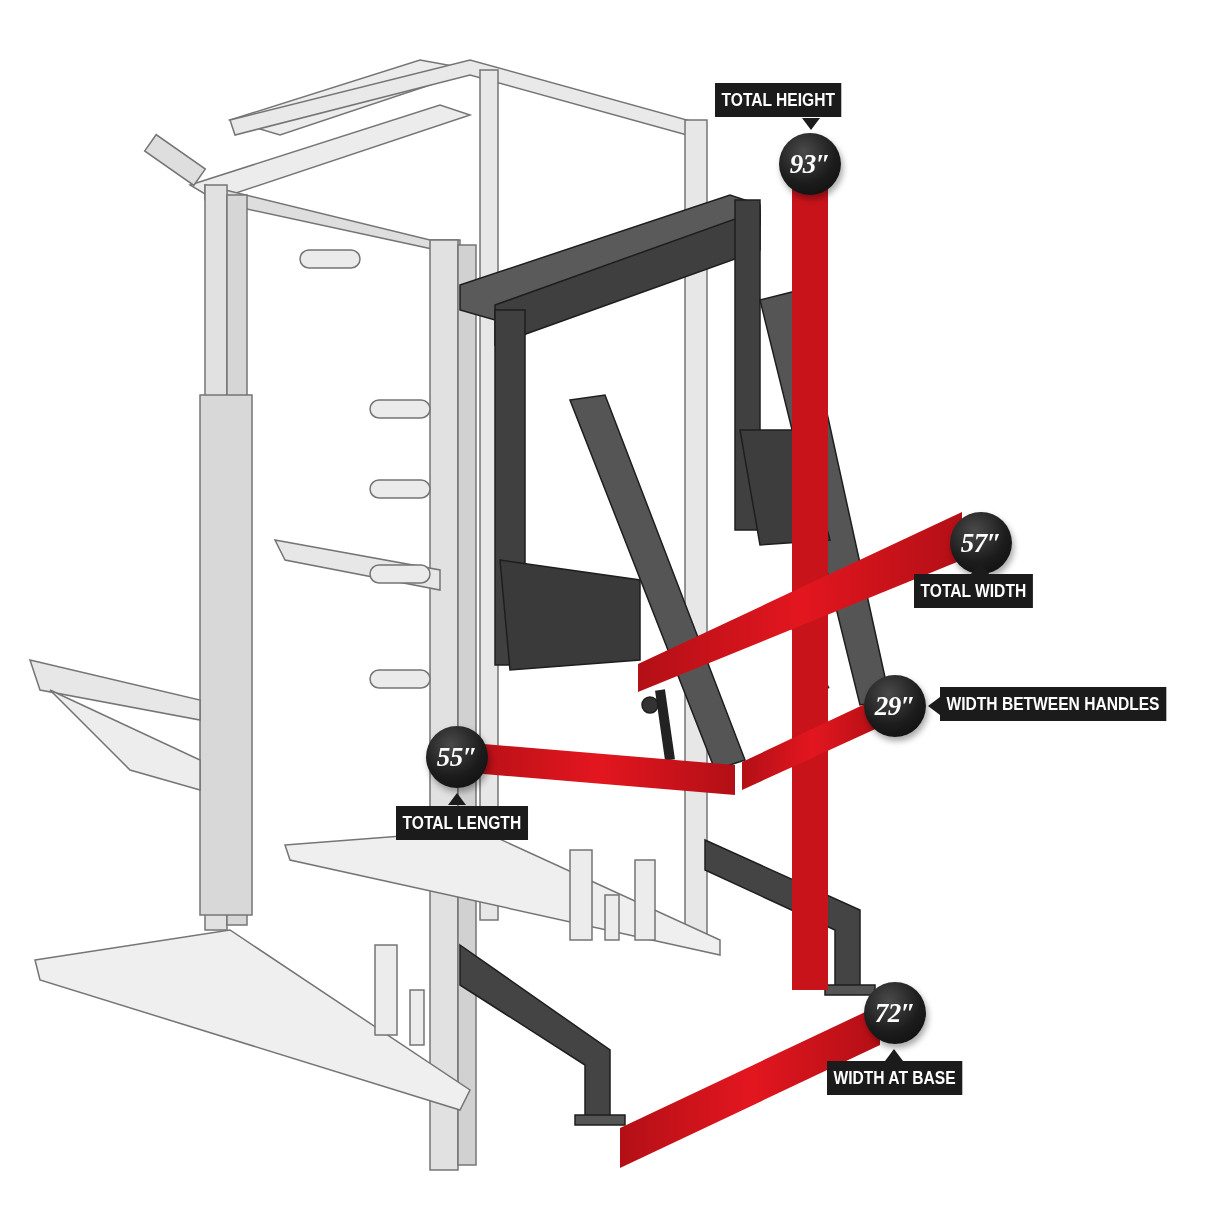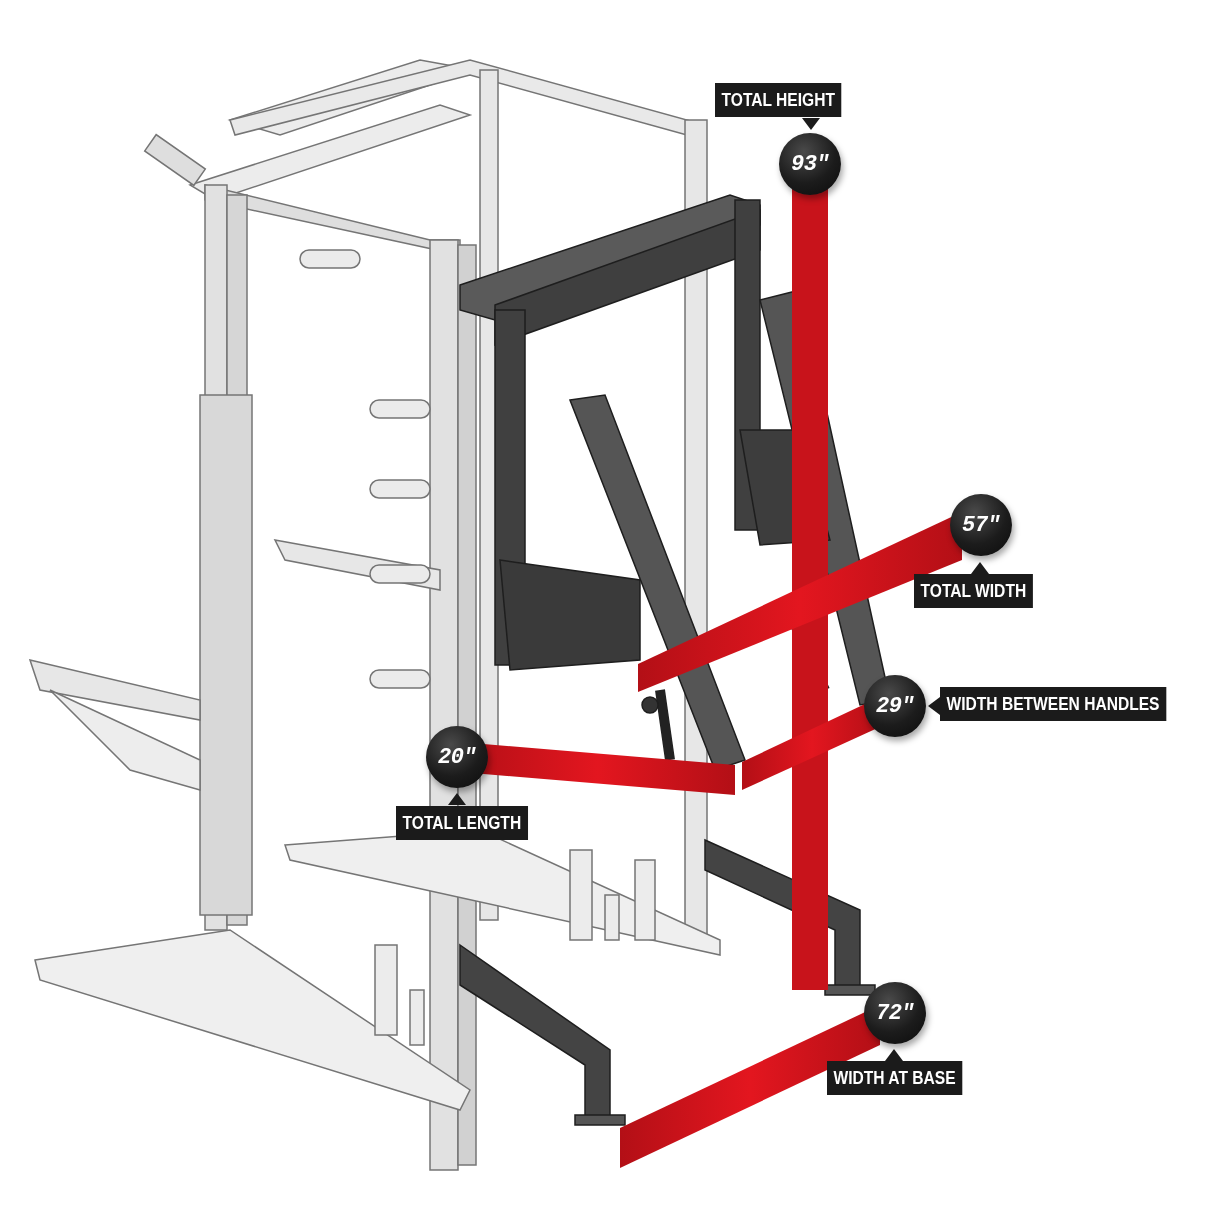--- a/index.html
+++ b/index.html
@@ -1,22 +1,22 @@
 <!DOCTYPE html>
 <html><head>
 <meta charset="utf-8">
 <style>
   html,body{margin:0;padding:0;background:#ffffff;}
   #stage{position:relative;width:1214px;height:1214px;overflow:hidden;background:#fff;font-family:"Liberation Sans",sans-serif;}
   svg{position:absolute;left:0;top:0;}
   .badge{position:absolute;width:62px;height:62px;border-radius:50%;
     background:radial-gradient(circle at 40% 30%,#4a4a4a 0%,#1c1c1c 55%,#0b0b0b 100%);
     box-shadow:2px 4px 6px rgba(0,0,0,0.35);
-    color:#fff;font-family:Liberation Mono, monospace;font-weight:bold;font-style:italic;
-    font-size:22px;display:flex;align-items:center;justify-content:center;letter-spacing:-0.5px;}
+    color:#fff;font-family:Liberation Serif, serif;font-weight:bold;font-style:italic;
+    font-size:27px;display:flex;align-items:center;justify-content:center;letter-spacing:-0.5px;}
   .label{position:absolute;background:#1b1b1b;color:#fff;font-family:"Liberation Sans",sans-serif;
     font-weight:bold;font-size:19px;padding:4px 8px;line-height:26px;white-space:nowrap;
     transform:scaleX(0.82);transform-origin:left center;letter-spacing:0px;}
   .ptr{position:absolute;width:0;height:0;}
   .ptr.up{border-left:9px solid transparent;border-right:9px solid transparent;border-bottom:12px solid #1b1b1b;}
   .ptr.down{border-left:9px solid transparent;border-right:9px solid transparent;border-top:12px solid #1b1b1b;}
   .ptr.left{border-top:9px solid transparent;border-bottom:9px solid transparent;border-right:12px solid #1b1b1b;}
 </style>
 </head>
 <body>
@@ -110,29 +110,29 @@
       <polygon points="460,742 735,765 735,795 460,772"></polygon>
 
       <polygon points="620,1128 880,1005 880,1045 620,1168"></polygon>
     </g>
   </svg>
 
   <div class="label" style="left:715px;top:83px;">TOTAL HEIGHT</div>
   <div class="ptr down" style="left:802px;top:118px;"></div>
   <div class="badge" style="left:779px;top:133px;">93″</div>
 
-  <div class="badge" style="left:950px;top:494px;">57″</div>
+  <div class="badge" style="left:950px;top:512px;">57″</div>
   <div class="ptr up" style="left:971px;top:562px;"></div>
   <div class="label" style="left:914px;top:574px;">TOTAL WIDTH</div>
 
   <div class="badge" style="left:864px;top:675px;">29″</div>
   <div class="ptr left" style="left:928px;top:697px;"></div>
   <div class="label" style="left:940px;top:687px;">WIDTH BETWEEN HANDLES</div>
 
-  <div class="badge" style="left:426px;top:726px;">20″</div>
+  <div class="badge" style="left:426px;top:726px;">55″</div>
   <div class="ptr up" style="left:448px;top:793px;"></div>
   <div class="label" style="left:396px;top:806px;">TOTAL LENGTH</div>
 
   <div class="badge" style="left:864px;top:982px;">72″</div>
   <div class="ptr up" style="left:885px;top:1049px;"></div>
   <div class="label" style="left:827px;top:1061px;">WIDTH AT BASE</div>
 
 </div>
 
 </body></html>

